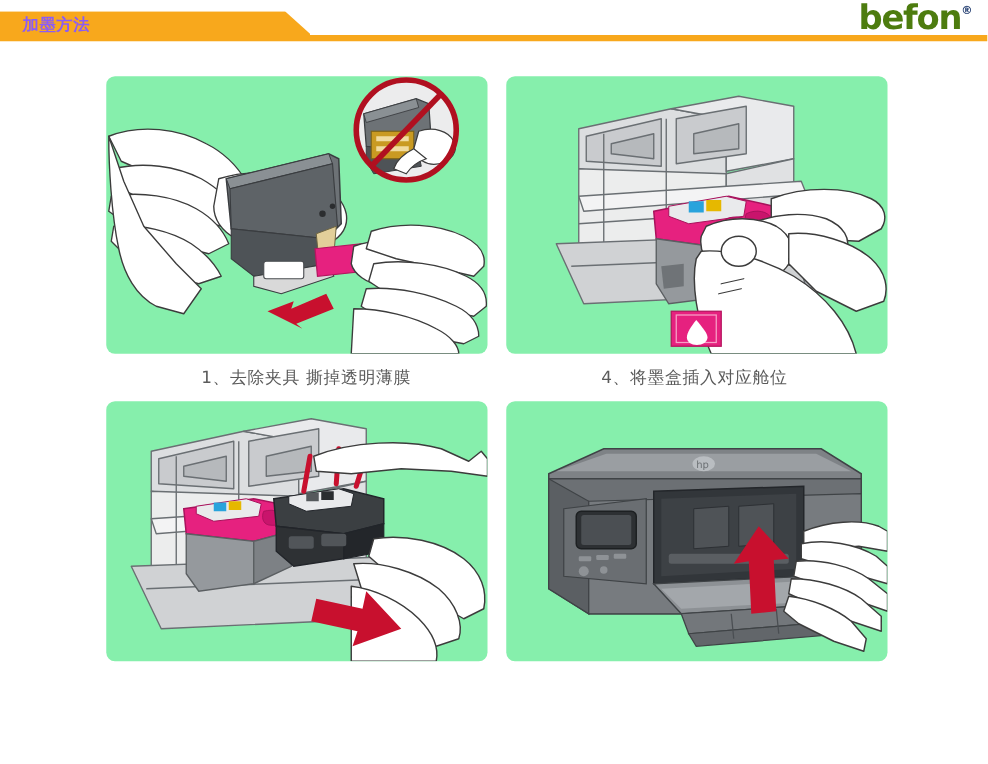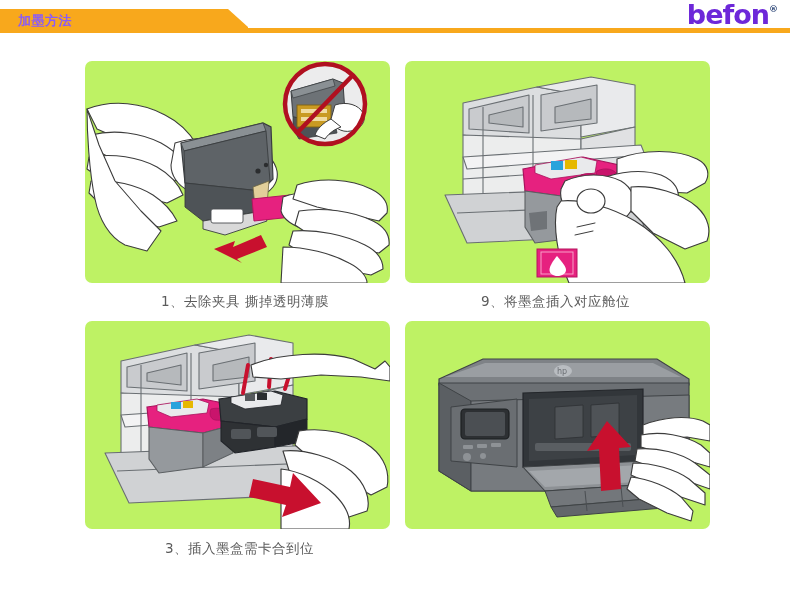--- a/index.html
+++ b/index.html
@@ -48,21 +48,21 @@
     position: absolute;
     right: 12px; top: 2px;
     height: 26px;
     display: flex;
     align-items: flex-start;
   }
   .brand-text {
     font-family: "DejaVu Sans", "Liberation Sans", sans-serif;
     font-size: 27px;
     font-weight: bold;
-    color: #6d28d9;
+    color: #4d7c0f;
     letter-spacing: -1px;
     line-height: 26px;
   }
   .brand-reg {
     font-size: 9px;
     font-weight: bold;
     color: #1F3A6E;
     line-height: 10px;
     margin-top: 2px;
   }
@@ -74,21 +74,21 @@
     width: 625px;
     display: grid;
     grid-template-columns: 305px 305px;
     grid-template-rows: auto auto;
     column-gap: 15px;
     row-gap: 0px;
   }
   .cell { width: 305px; }
   .panel {
     width: 305px; height: 222px;
-    background: #bef264;
+    background: #86efac;
     border-radius: 7px;
     position: relative;
     overflow: hidden;
   }
   .panel.short { height: 208px; }
   .caption {
     height: 38px;
     display: flex;
     align-items: center;
     font-size: 13.5px;
@@ -221,21 +221,21 @@
           <path d="M170 174 L188 170" stroke-width="1"></path>
         </g>
 
         <g>
           <rect x="132" y="188" width="40" height="28" fill="#E6217F" stroke="#b5155f" stroke-width="1"></rect>
           <rect x="136" y="191" width="32" height="22" fill="none" stroke="#f7a0c8" stroke-width="1"></rect>
           <path d="M152 195 C158 202 161 206 161 209 C161 212.5 157 215 152.5 215 C148 215 144.5 212.5 144.5 209 C144.5 205 148 200 152 195 Z" fill="#ffffff"></path>
         </g>
       </svg>
     </div>
-    <div class="caption">9、将墨盒插入对应舱位</div>
+    <div class="caption">4、将墨盒插入对应舱位</div>
   </div>
 
   <div class="cell cell-row2">
     <div class="panel short">
       <svg width="305" height="208" viewBox="0 0 305 208">
 
         <g stroke="#6a6f73" stroke-width="1.1" fill="#e3e4e6" stroke-linejoin="round">
           <path d="M36 40 L110 24 L154 32 L154 76 L110 84 L36 72 Z" fill="#dcdee0"></path>
           <path d="M110 24 L164 14 L208 22 L208 64 L154 74 L154 32 Z" fill="#e9eaec"></path>
           <path d="M36 72 L154 76 L154 150 L36 146 Z" fill="#eceded"></path>
@@ -284,21 +284,20 @@
           <path d="M214 110 C238 106 268 112 286 126 C300 137 305 152 302 166 L286 174 L258 158 L226 138 L210 124 Z"></path>
           <path d="M198 130 C220 128 248 136 266 150 C280 162 286 178 282 190 L264 196 L236 180 L206 156 Z"></path>
           <path d="M196 148 C214 150 236 160 250 174 C262 186 266 198 264 208 L196 208 Z"></path>
         </g>
 
         <g>
           <path d="M236 182 L208 152 L205 166 L168 158 L164 176 L201 184 L197 196 Z" fill="#C8102E"></path>
         </g>
       </svg>
     </div>
-    <div class="caption c3">3、插入墨盒需卡合到位</div>
   </div>
 
   <div class="cell cell-row2">
     <div class="panel short">
       <svg width="305" height="208" viewBox="0 0 305 208">
         <g>
 
           <path d="M34 58 L78 38 L252 38 L284 58 L284 64 L34 64 Z" fill="#7e8286" stroke="#3f4346" stroke-width="1.2"></path>
           <path d="M40 56 L80 42 L248 42 L276 56 Z" fill="#9a9ea2"></path>
 

